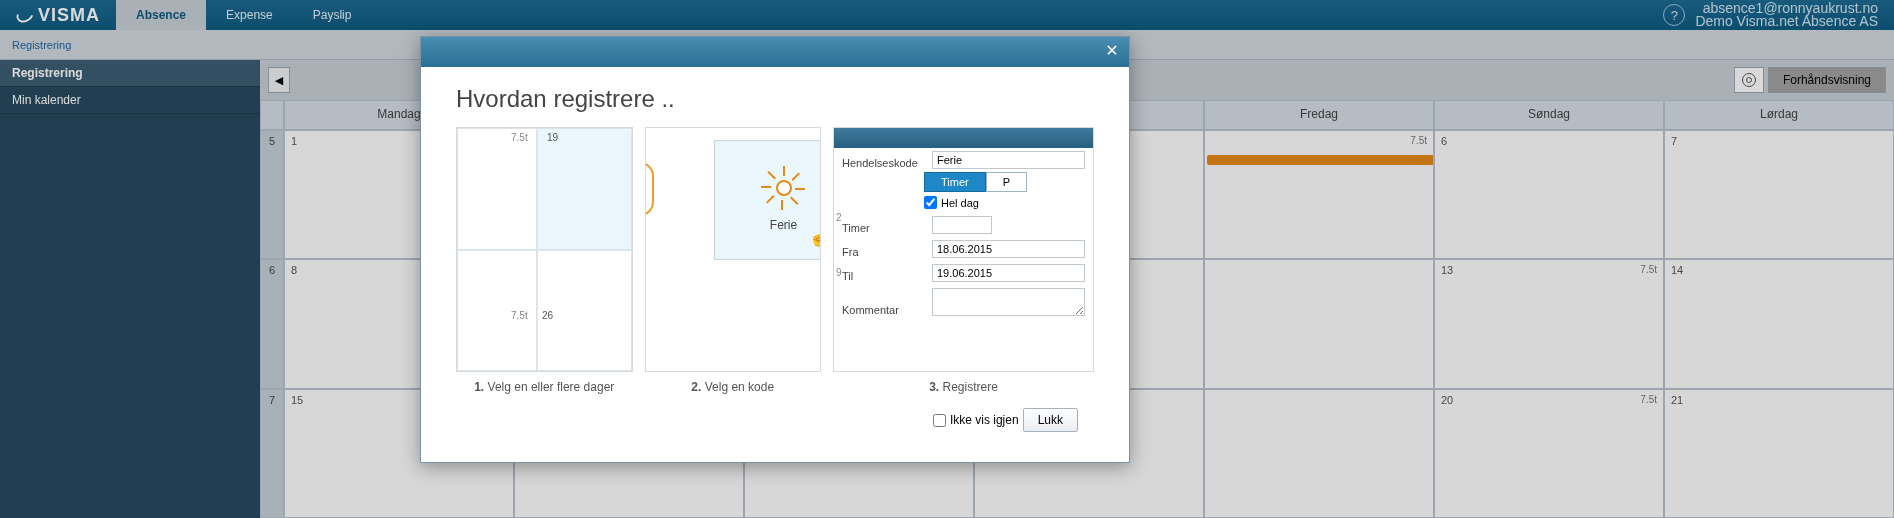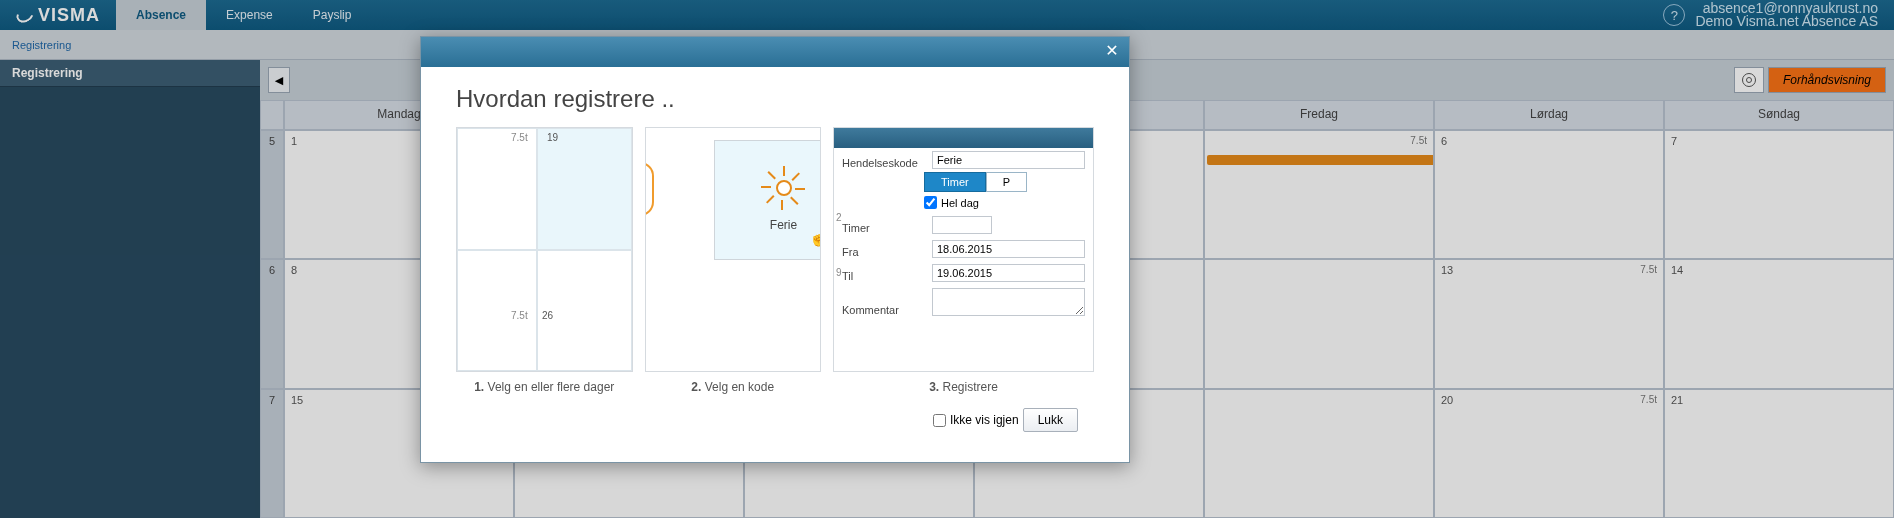--- a/index.html
+++ b/index.html
@@ -26,21 +26,21 @@
 
   .content { flex: 1; display: flex; flex-direction: column; }
   .cal-head { height: 40px; display: flex; align-items: center; padding: 0 8px; gap: 4px; }
   .nav-btn { width: 22px; height: 26px; border: 1px solid #9ba7b5; background: #eef1f5; display: flex; align-items: center; justify-content: center; font-size: 11px; cursor: pointer; }
   .month-box { flex: 0 0 auto; }
   .month-input { height: 26px; min-width: 120px; border: 1px solid #9ba7b5; padding: 0 8px; font-size: 12px; background: #fff; }
   .cal-spacer { flex: 1; }
   .gear-btn { width: 30px; height: 26px; border: 1px solid #9ba7b5; background: #fff; display: flex; align-items: center; justify-content: center; cursor: pointer; }
   .gear { width: 14px; height: 14px; border: 1px solid #555; border-radius: 50%; position: relative; }
   .gear::before { content: ""; position: absolute; inset: 3px; border: 1px solid #555; border-radius: 50%; }
-  .preview-btn { height: 26px; border: 1px solid #9ba7b5; background: #f97316; padding: 0 14px; font-size: 12px; cursor: pointer; font-style: italic; }
+  .preview-btn { height: 26px; border: 1px solid #9ba7b5; background: #a3a3a3; padding: 0 14px; font-size: 12px; cursor: pointer; }
 
   .cal-grid { flex: 1; display: grid; grid-template-columns: 24px repeat(7,1fr); grid-auto-rows: 30px 1fr; }
   .day-head { padding: 6px; font-size: 12px; color: #444; text-align: center; border: 1px solid #b8c2cf; background: #d6dde6; }
   .week-col { background: #c6cfd9; border: 1px solid #b8c2cf; display: flex; align-items: flex-start; justify-content: center; font-size: 11px; color: #444; padding-top: 4px; }
   .day-cell { border: 1px solid #b8c2cf; background: #fdfdfd; position: relative; min-height: 100px; }
   .day-num { position: absolute; top: 4px; left: 6px; font-size: 11px; color: #555; }
   .hours-badge { position: absolute; top: 4px; right: 6px; font-size: 10px; color: #777; }
   .event-bar { position: absolute; top: 24px; left: 2px; right: 0; height: 10px; background: #e58a19; border-radius: 2px 0 0 2px; }
 
   
@@ -111,41 +111,42 @@
   </div>
 </div>
 
 <div class="breadcrumb">
   <span>Registrering</span>
 </div>
 
 <div class="main">
   <div class="sidebar">
     <div class="side-item selected"><span>Registrering</span></div>
+    <div class="side-item"><span>Min kalender</span></div>
   </div>
 
   <div class="content">
     <div class="cal-head">
       <div class="nav-btn">◀</div>
       <div class="cal-spacer"></div>
       <div class="gear-btn">
           <span class="gear"></span>
         </div>
       <button class="preview-btn"><span>Forhåndsvisning</span></button>
     </div>
 
     <div class="cal-grid" id="cal-grid" style="grid-template-rows: 30px repeat(3, 1fr);">
         <div class="day-head"></div>
         <div class="day-head">Mandag</div>
         <div class="day-head">Tirsdag</div>
         <div class="day-head">Onsdag</div>
         <div class="day-head">Torsdag</div>
         <div class="day-head">Fredag</div>
+        <div class="day-head">Søndag</div>
         <div class="day-head">Lørdag</div>
-        <div class="day-head">Søndag</div>
         <div class="week-col">5</div>
         <div class="day-cell">
           <div class="day-num">1</div>
         </div>
         <div class="day-cell"></div>
         <div class="day-cell"></div>
         <div class="day-cell"></div>
         <div class="day-cell">
           <div class="hours-badge">7.5t</div>
           <div class="event-bar"></div>

